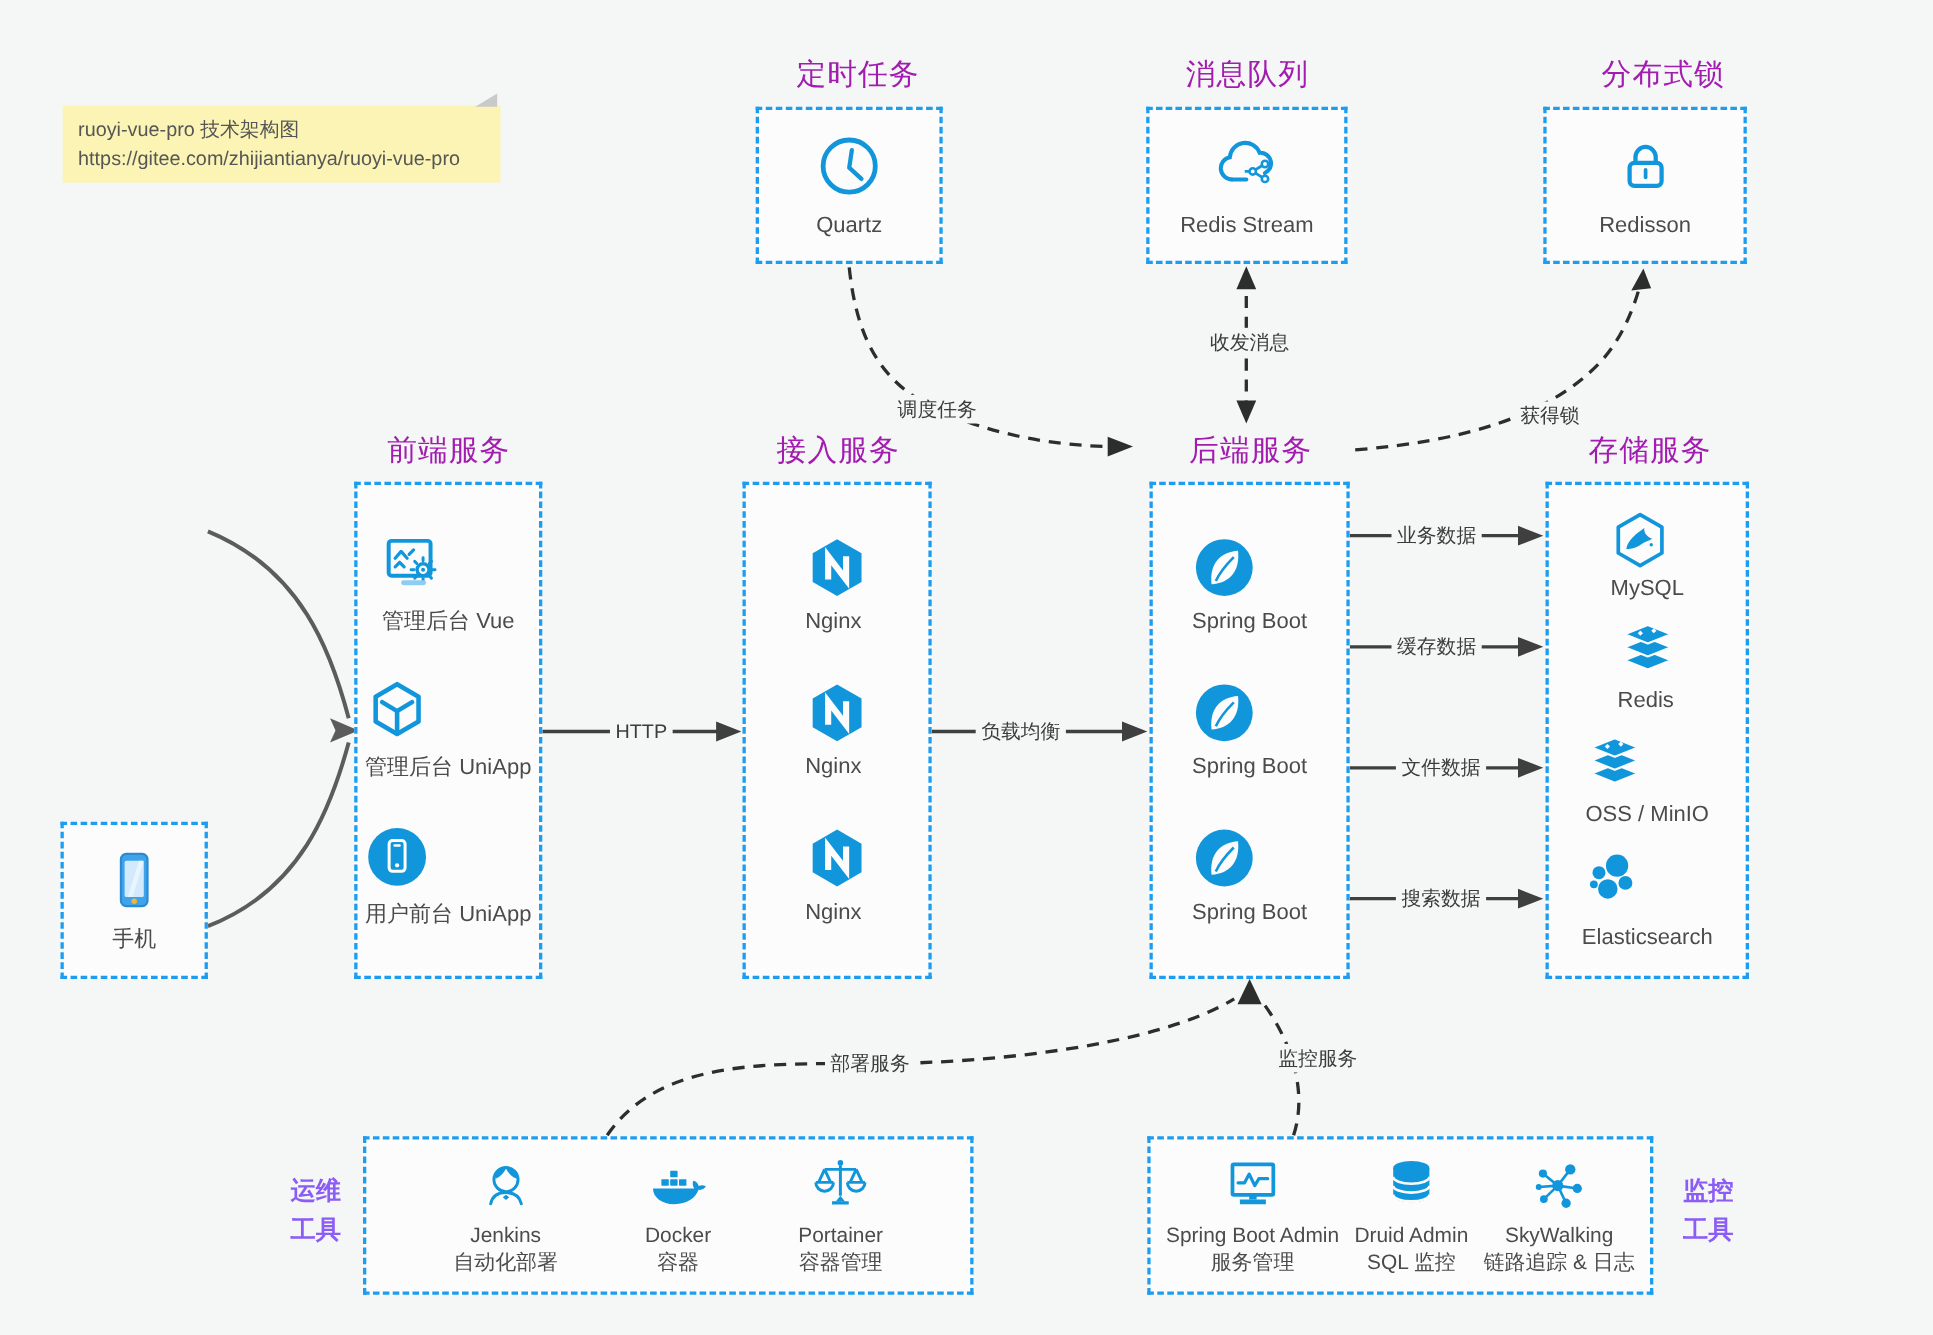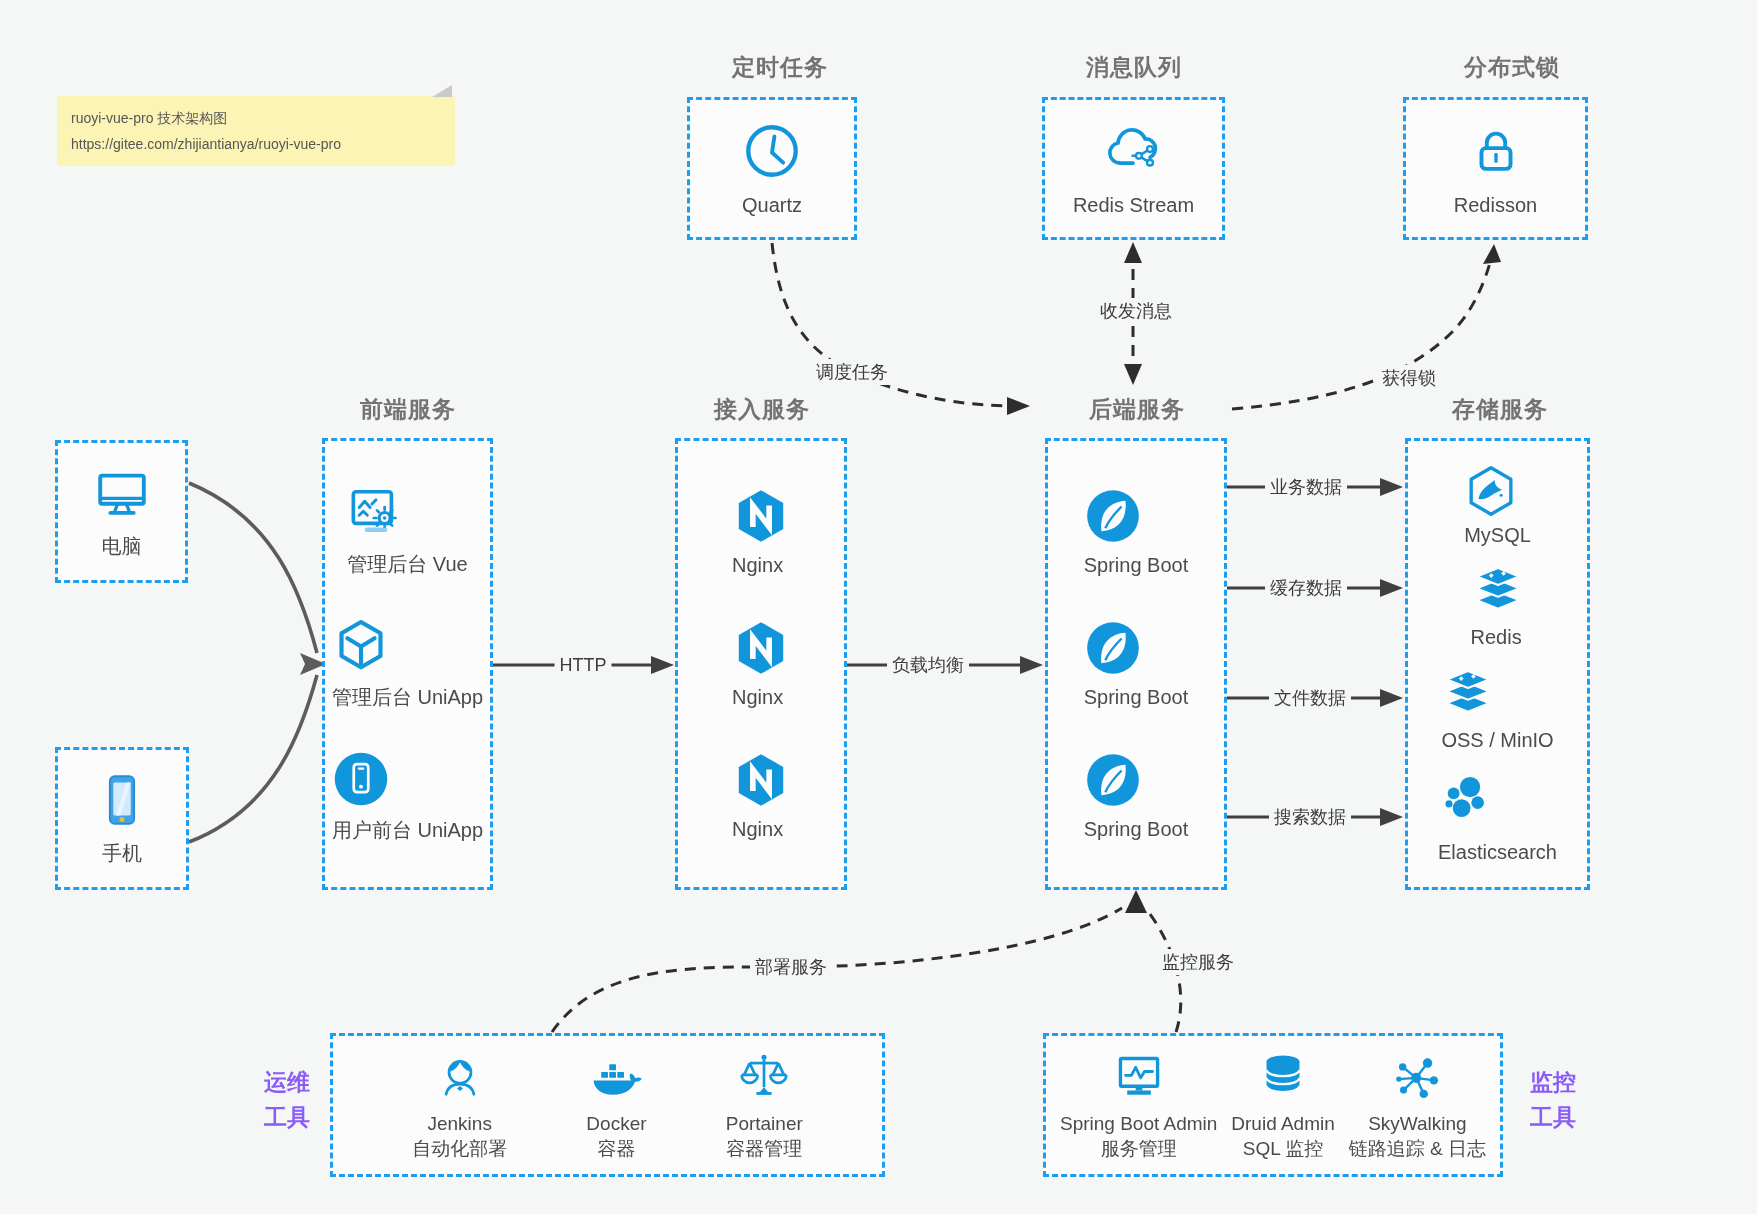--- a/index.html
+++ b/index.html
@@ -15,36 +15,36 @@
   }
   .vcol{flex-direction:column;justify-content:space-evenly;padding:4px 0;}
   .vcenter{flex-direction:column;justify-content:center;gap:12px;}
   .hrow{flex-direction:row;justify-content:space-evenly;}
   .citem{display:flex;flex-direction:column;align-items:flex-start;gap:9px;}
   .bitem{display:flex;flex-direction:column;align-items:center;gap:7px;}
   .ilabel{font-size:20px;color:#4b4b4b;white-space:nowrap;}
   .bname,.bdesc{font-size:19px;color:#4b4b4b;line-height:25px;text-align:center;white-space:nowrap;}
   .rtitle{
     position:absolute;transform:translate(-50%,-50%);
-    font-size:23px;font-weight:bold;color:#737373;
+    font-size:27px;font-weight:normal;color:#a21caf;
     letter-spacing:1px;white-space:nowrap;
   }
   .side-label{
     position:absolute;font-size:23px;font-weight:bold;color:#8b5cf6;
     line-height:35px;text-align:right;white-space:nowrap;
   }
   .elabel{
     position:absolute;transform:translate(-50%,-50%);
     font-size:18px;color:#3c3c3c;background:#f5f6f6;
     padding:1px 5px;white-space:nowrap;
   }
   .note{
     position:absolute;left:57px;top:96px;width:398px;height:70px;
     box-sizing:border-box;background:#fbf4b4;padding:9px 14px;
-    font-size:14px;color:#565656;line-height:26px;white-space:nowrap;
+    font-size:18px;color:#565656;line-height:26px;white-space:nowrap;
   }
   .note-fold{
     position:absolute;top:-11px;right:3px;width:0;height:0;
     border-left:20px solid transparent;border-bottom:12px solid #c9c9c9;
   }
   .overlay{position:absolute;left:0;top:0;pointer-events:none;}
   .icon{display:block;color:#1296db;}
   .icon-64{width:62px;height:62px;}
   .icon-58{width:58px;height:58px;}
   .icon-54{width:54px;height:54px;}
@@ -260,26 +260,20 @@
       </svg>
     <div class="ilabel">Redis Stream</div>
   </div>
   <div class="dbox vcenter" style="left:1403px;top:97px;width:185px;height:143px;">
     <svg class="icon icon-64">
         <use href="#i-lock"></use>
       </svg>
     <div class="ilabel">Redisson</div>
   </div>
 
-  <div class="dbox vcenter" style="left:55px;top:440px;width:133px;height:143px;gap:8px;">
-    <svg class="icon icon-64">
-        <use href="#i-pc"></use>
-      </svg>
-    <div class="ilabel">电脑</div>
-  </div>
   <div class="dbox vcenter" style="left:55px;top:747px;width:134px;height:143px;gap:8px;">
     <svg class="icon icon-64">
         <use href="#i-phone"></use>
       </svg>
     <div class="ilabel">手机</div>
   </div>
 
   <div class="dbox vcol" style="left:322px;top:438px;width:171px;height:452px;">
     <div class="citem">
       <svg class="icon icon-58">

